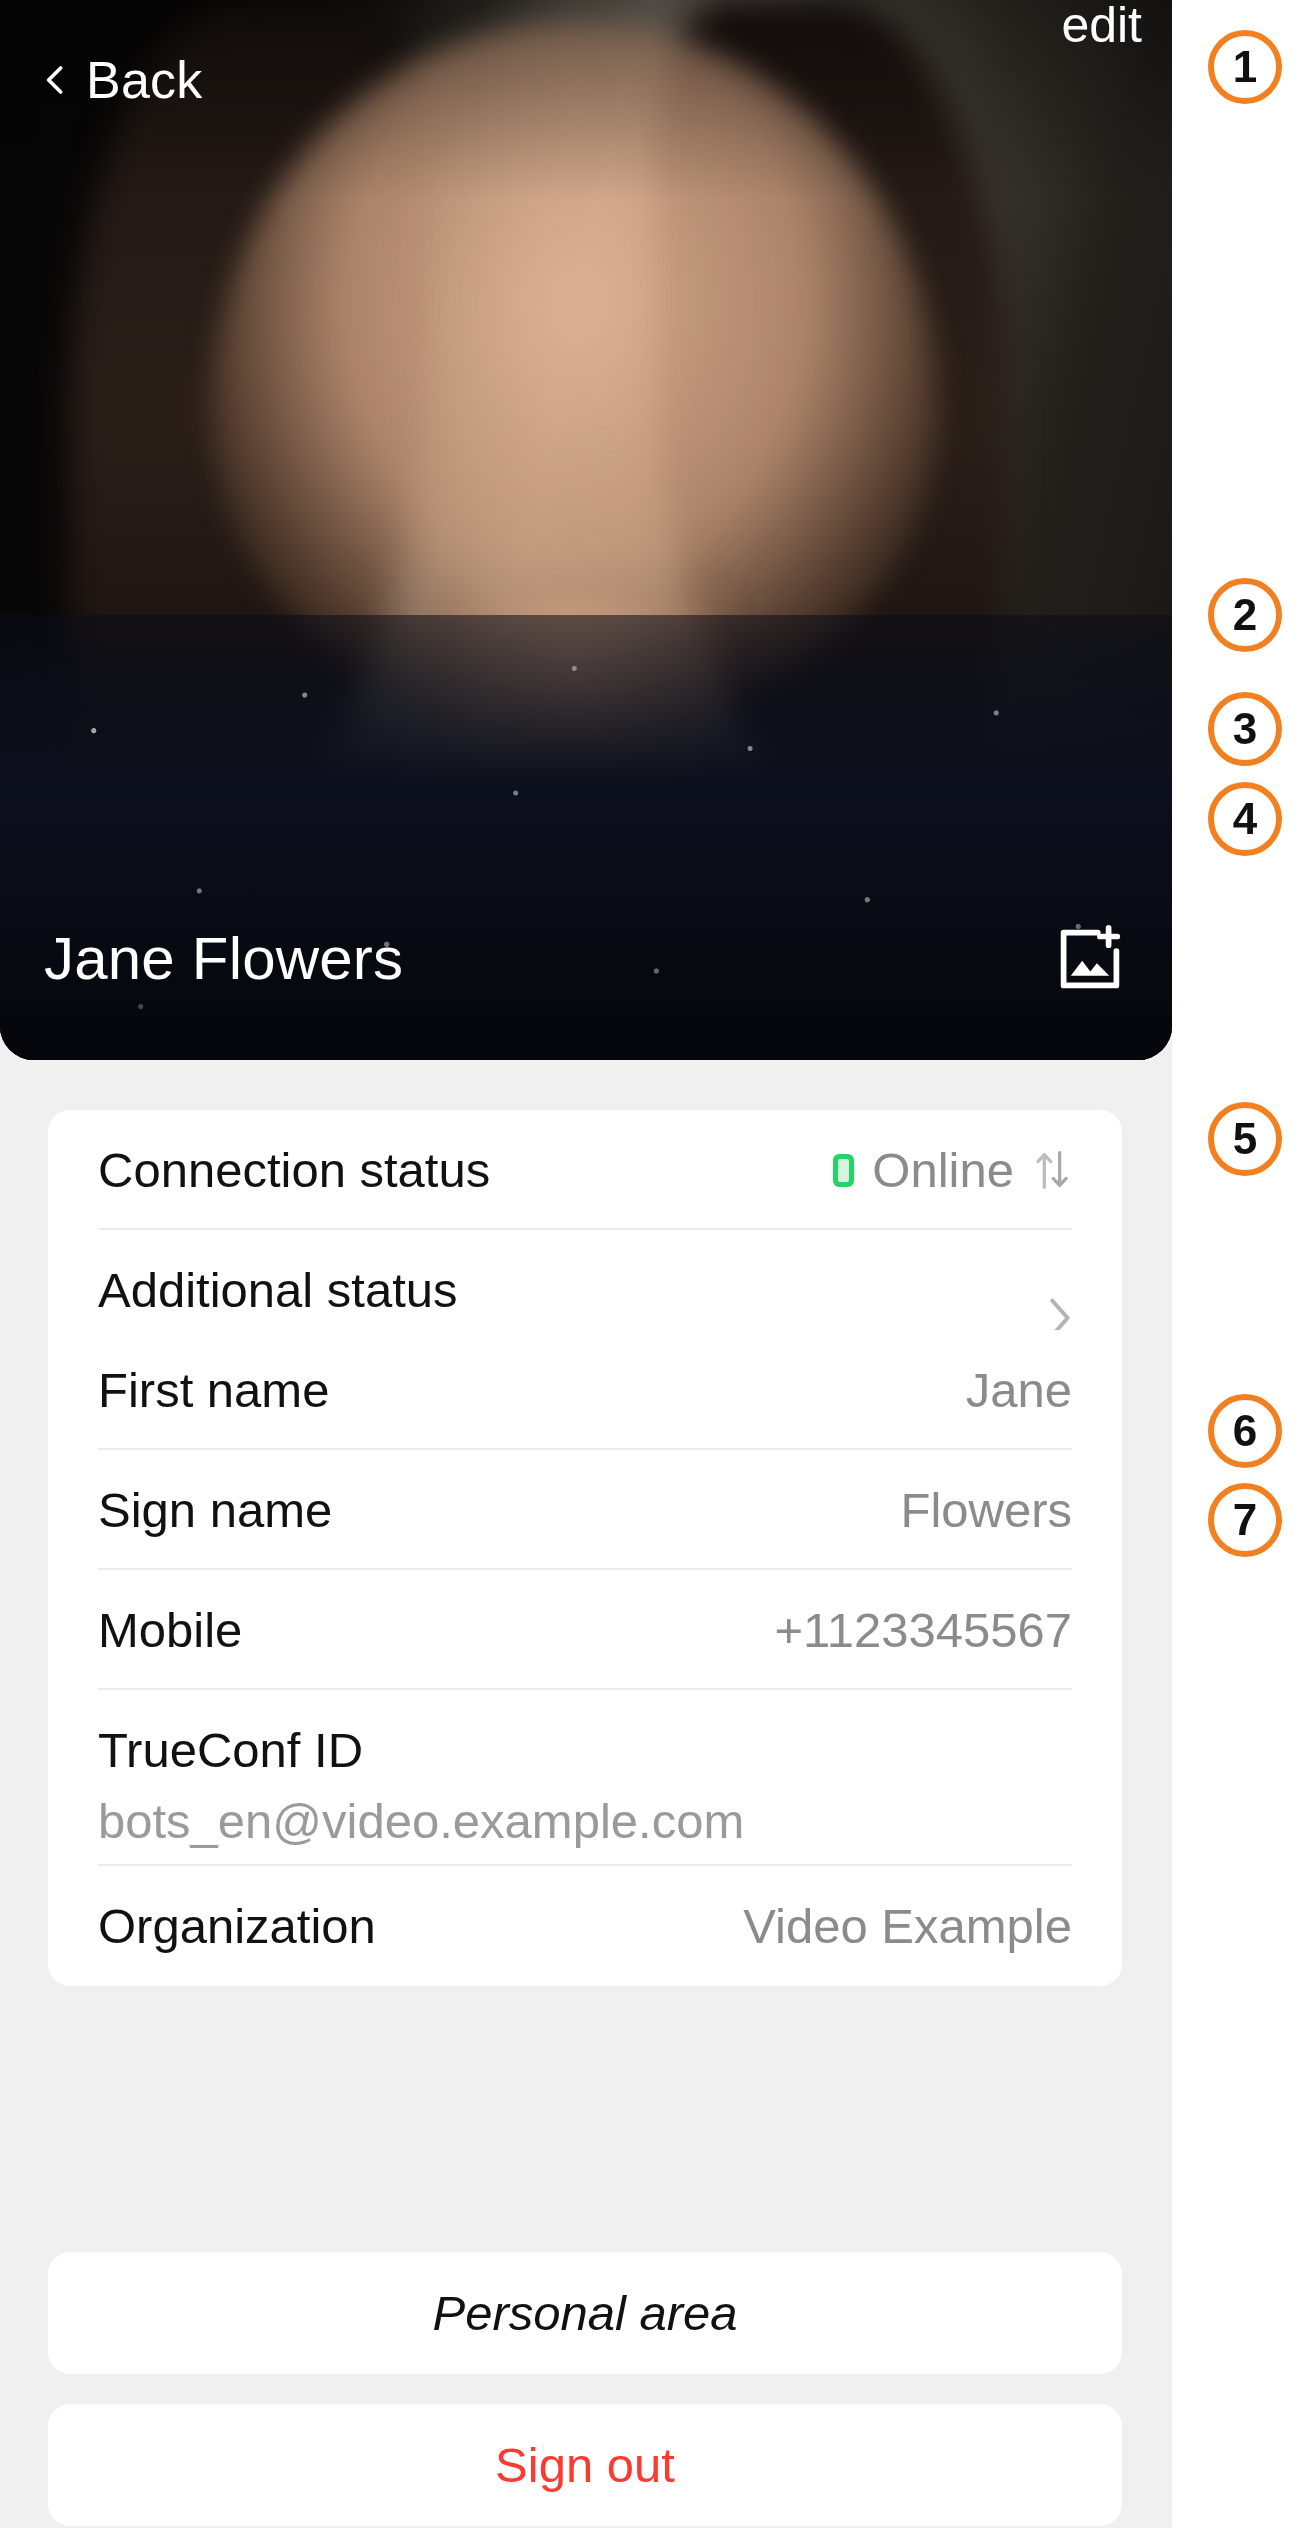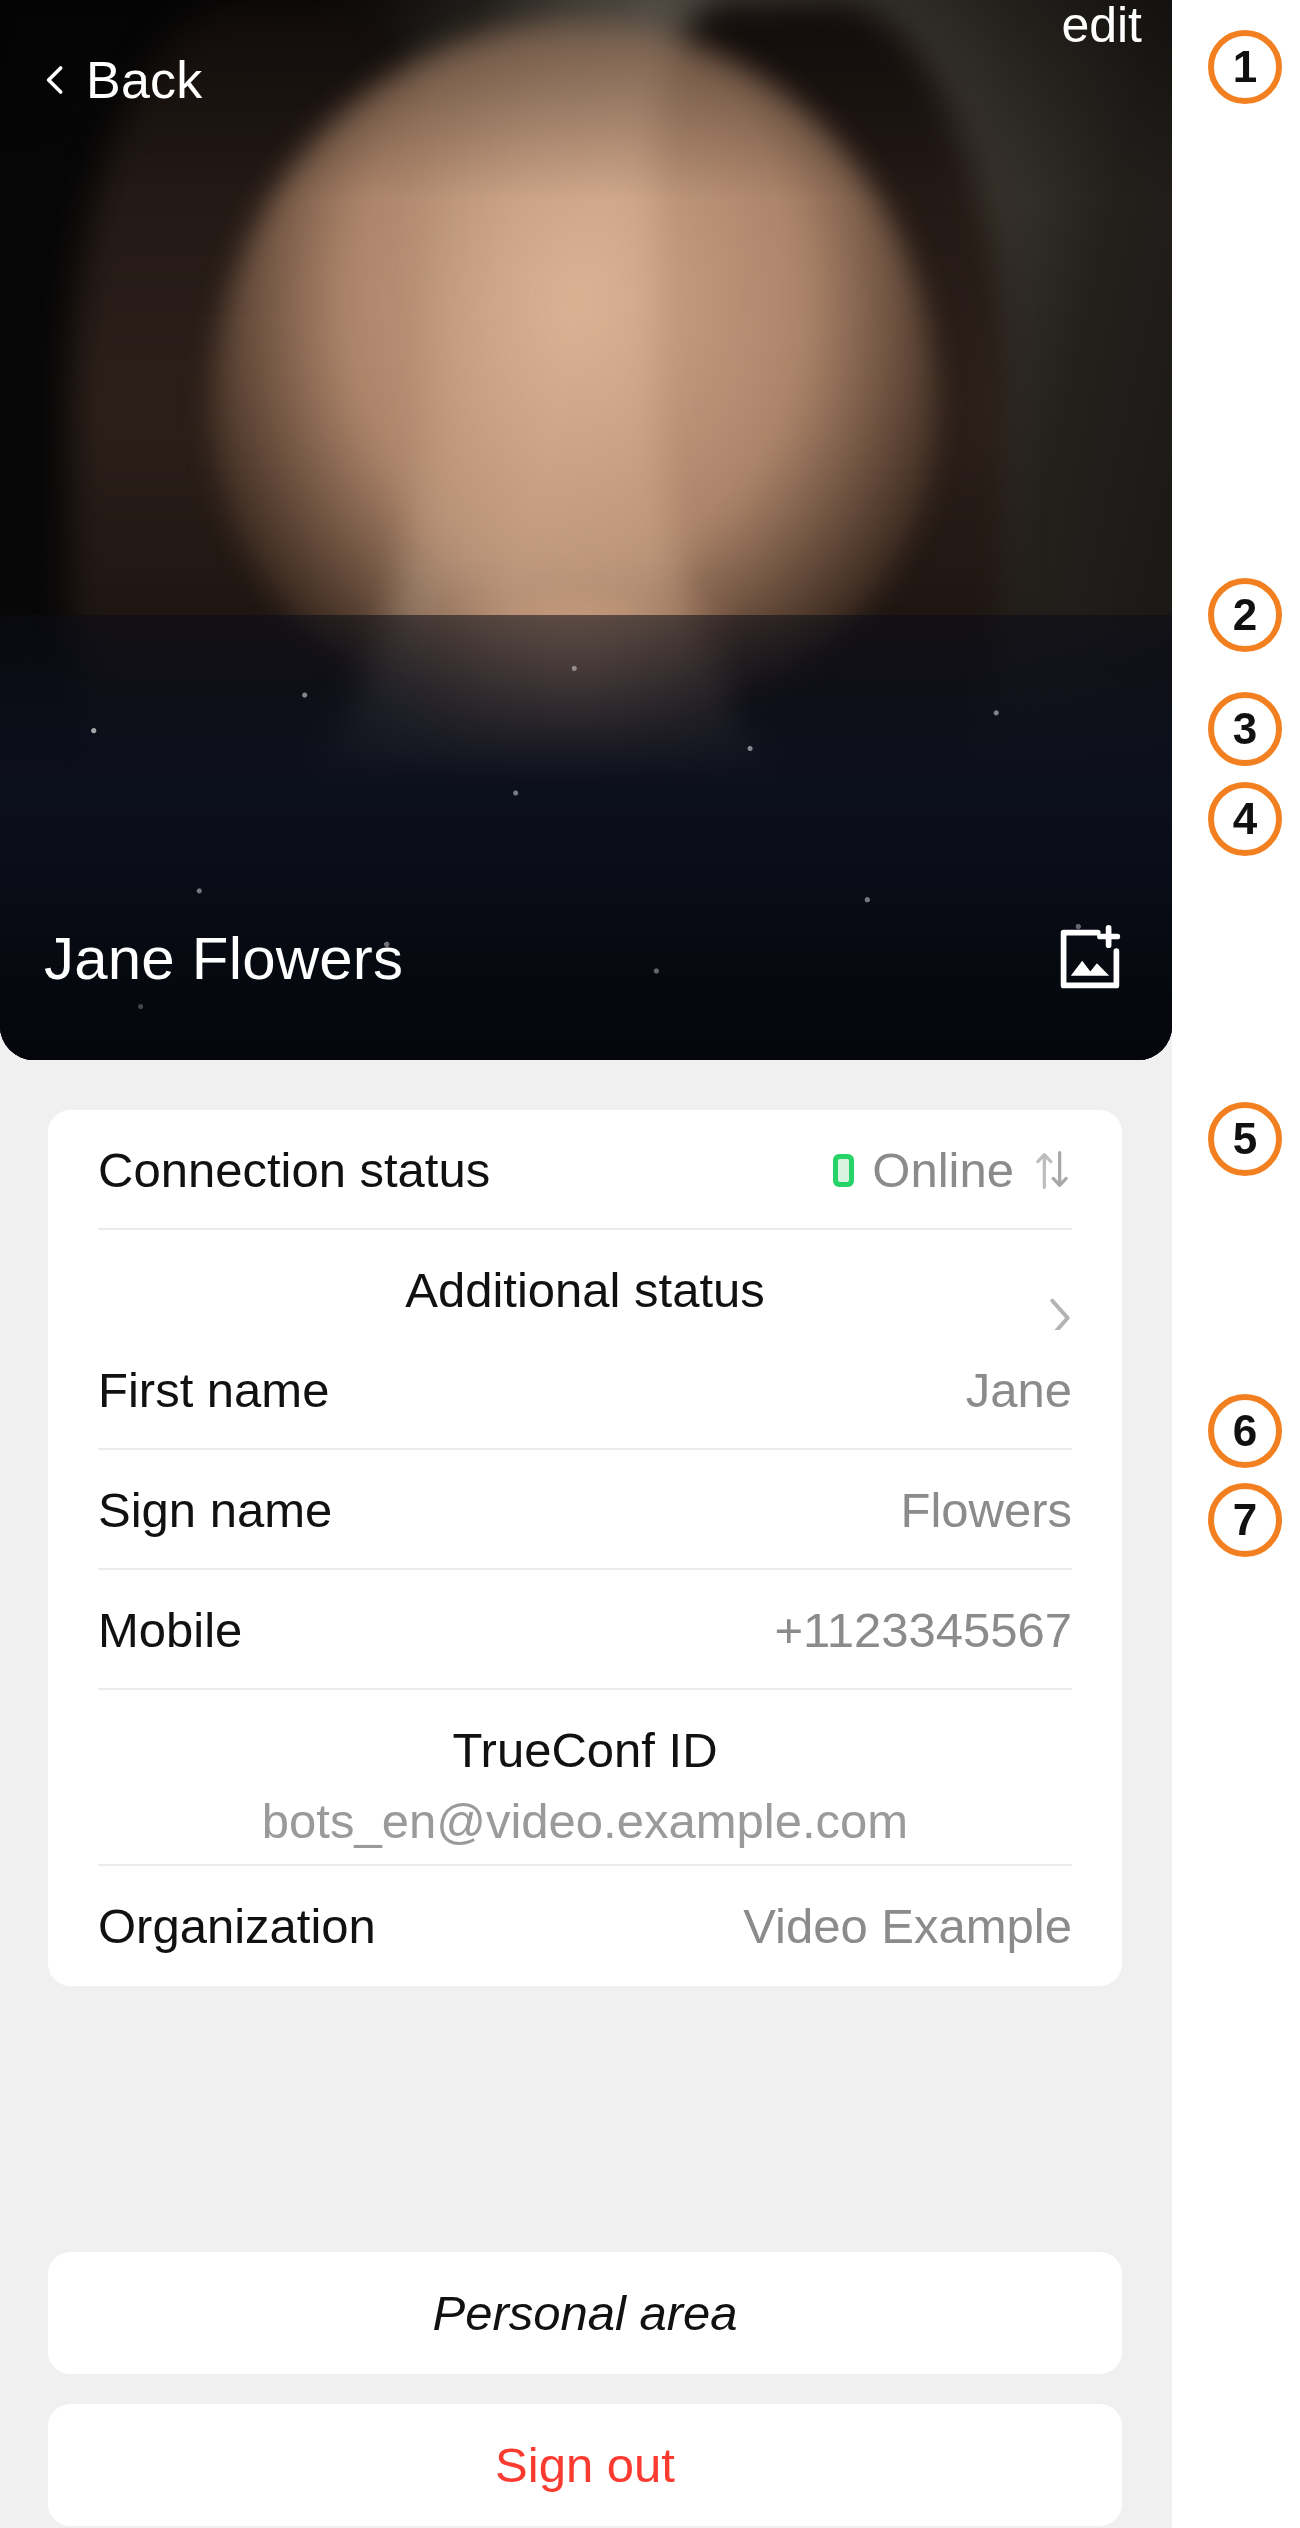--- a/index.html
+++ b/index.html
@@ -171,21 +171,20 @@
   }
   .card-status  { top: 1110px; }
   .card-details { top: 1330px; }
 
   .row {
     position: relative;
     padding: 0 50px;
     display: flex;
     align-items: center;
     justify-content: space-between;
-    text-align: center;
   }
   .row-h { height: 120px; }
   .divider {
     position: absolute;
     left: 50px; right: 50px;
     height: 2px;
     background: #ececec;
   }
   .row-label {
     font-size: 49px;

